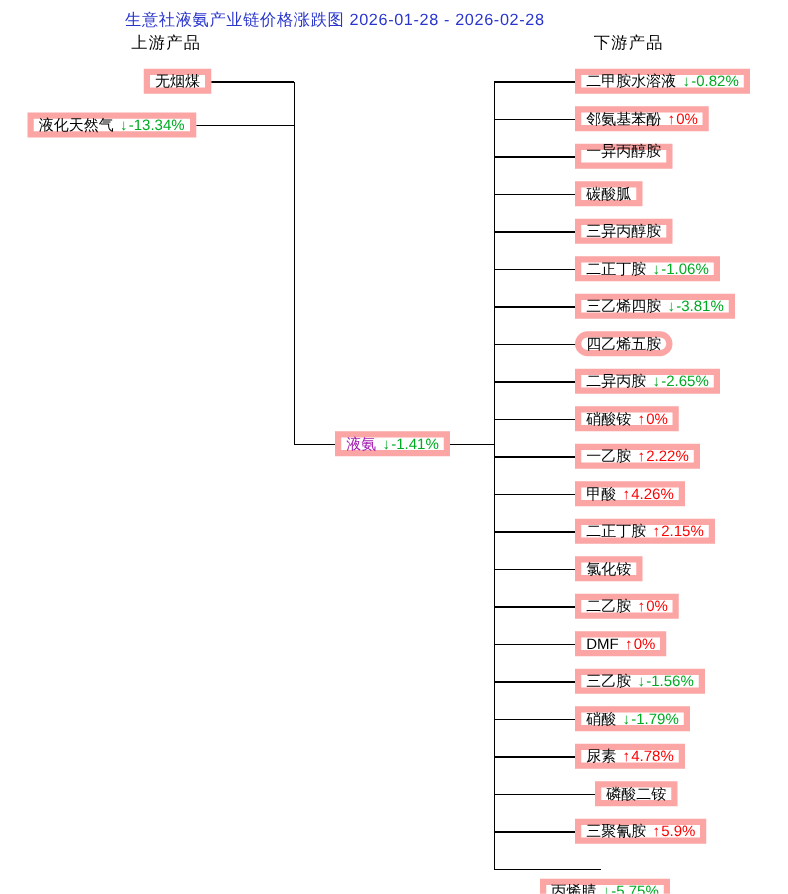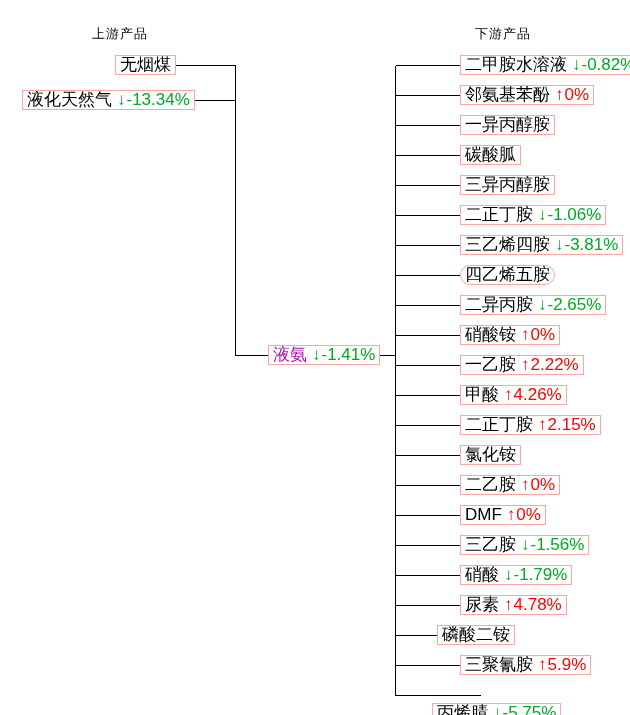--- a/index.html
+++ b/index.html
@@ -6,39 +6,40 @@
   body{
     width:630px;height:715px;position:relative;overflow:hidden;
     font-family:"Liberation Sans","DejaVu Sans",sans-serif;
   }
   .canvas{position:absolute;left:0;top:0;width:630px;height:715px;}
   .title{
     position:absolute;left:100px;top:7px;font-size:13px;letter-spacing:.5px;
     color:#2935cc;white-space:nowrap;
   }
   .col-label{position:absolute;font-size:13px;color:#000;white-space:nowrap;letter-spacing:1px;}
-  .col-label.up-side{left:92px;top:25px;text-align:right;}
+  .col-label.up-side{left:105px;top:25px;text-align:right;}
   .col-label.down-side{left:475px;top:25px;}
   #connectors{position:absolute;left:0;top:0;}
   .node{
     position:absolute;box-sizing:border-box;height:20px;
-    border:1px solid #fca5a5;background:#fff;
-    padding:0 4px;font-size:17px;line-height:18px;white-space:nowrap;
+    border:5px solid #fca5a5;background:#fff;
+    padding:0 4px;font-size:12px;line-height:18px;white-space:nowrap;
     display:flex;align-items:center;gap:5px;cursor:pointer;
   }
   .pname{color:#000;}
   .node.center-node .pname{color:#a21caf;}
   .chg{display:inline-flex;align-items:center;gap:1px;}
   .chg.down{color:#00aa22;}
   .chg.up{color:#ff0000;}
 </style>
 </head>
 <body>
 
 <div class="canvas">
+  <div class="title">生意社液氨产业链价格涨跌图 2026-01-28 - 2026-02-28</div>
   <div class="col-label up-side">上游产品</div>
   <div class="col-label down-side">下游产品</div>
   <svg id="connectors" width="630" height="715" shape-rendering="crispEdges">
       <line x1="140.5" y1="65.5" x2="235.5" y2="65.5" stroke="#000000" stroke-width="1"></line>
       <line x1="90.5" y1="100.5" x2="235.5" y2="100.5" stroke="#000000" stroke-width="1"></line>
       <line x1="235.5" y1="65.5" x2="235.5" y2="355.5" stroke="#000000" stroke-width="1"></line>
       <line x1="235.5" y1="355.5" x2="300.5" y2="355.5" stroke="#000000" stroke-width="1"></line>
       <line x1="320.5" y1="355.5" x2="395.5" y2="355.5" stroke="#000000" stroke-width="1"></line>
       <line x1="395.5" y1="65.5" x2="395.5" y2="695.5" stroke="#000000" stroke-width="1"></line>
       <line x1="395.5" y1="65.5" x2="480.5" y2="65.5" stroke="#000000" stroke-width="1"></line>
@@ -188,21 +189,21 @@
           <span>-1.79%</span>
         </span>
       </div>
       <div class="node" style="left: 460px; top: 595px;">
         <span class="pname">尿素</span>
         <span class="chg up">
           <span>↑</span>
           <span>4.78%</span>
         </span>
       </div>
-      <div class="node" style="left: 437px; top: 625px;">
+      <div class="node" style="left: 476px; top: 625px;">
         <span class="pname">磷酸二铵</span>
       </div>
       <div class="node" style="left: 460px; top: 655px;">
         <span class="pname">三聚氰胺</span>
         <span class="chg up">
           <span>↑</span>
           <span>5.9%</span>
         </span>
       </div>
       <div class="node" style="left: 432px; top: 685px; margin-top: 18px;">

